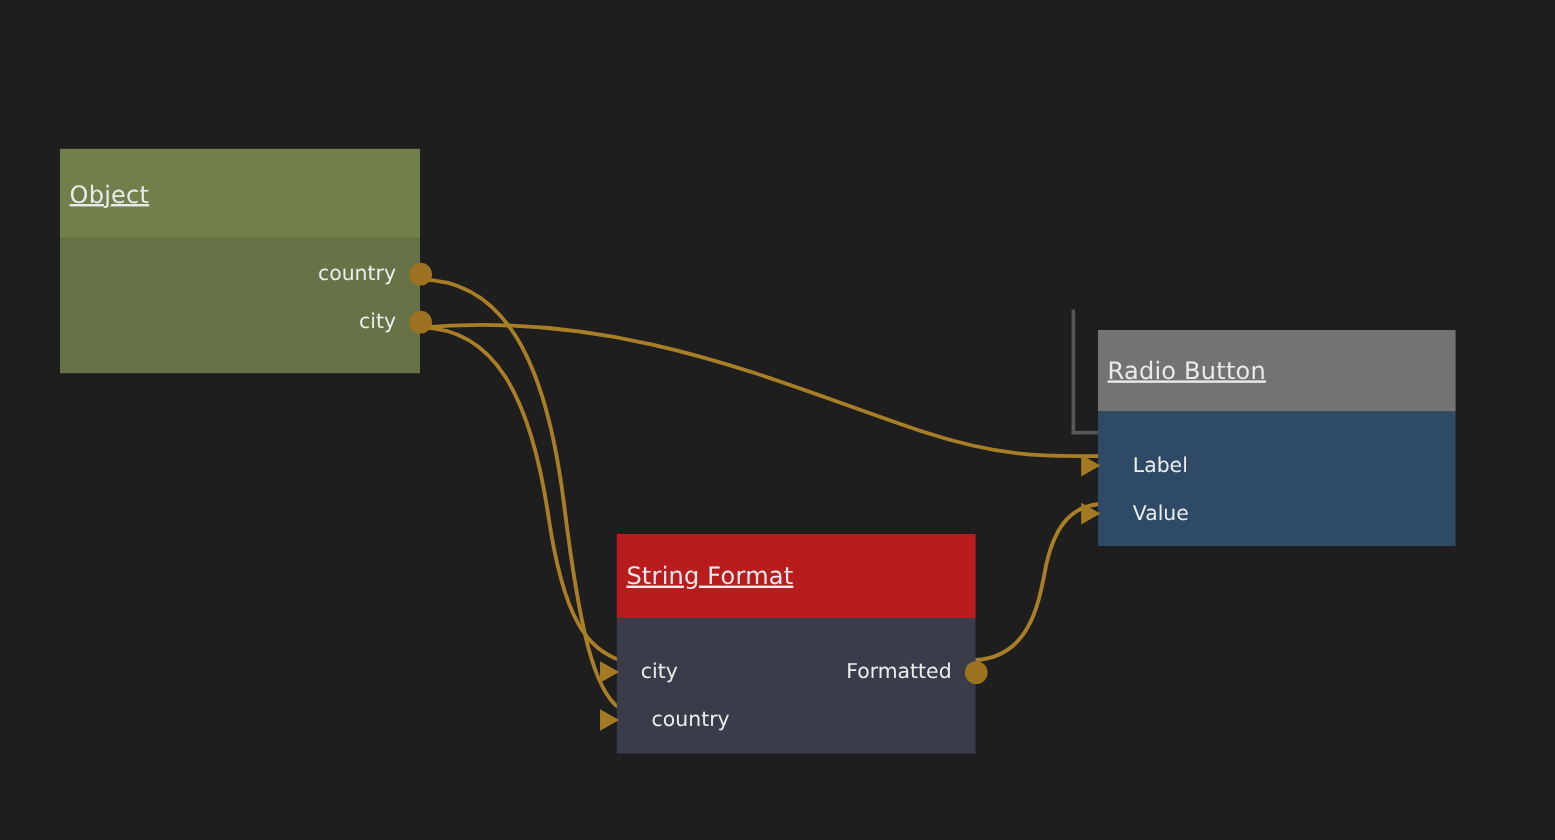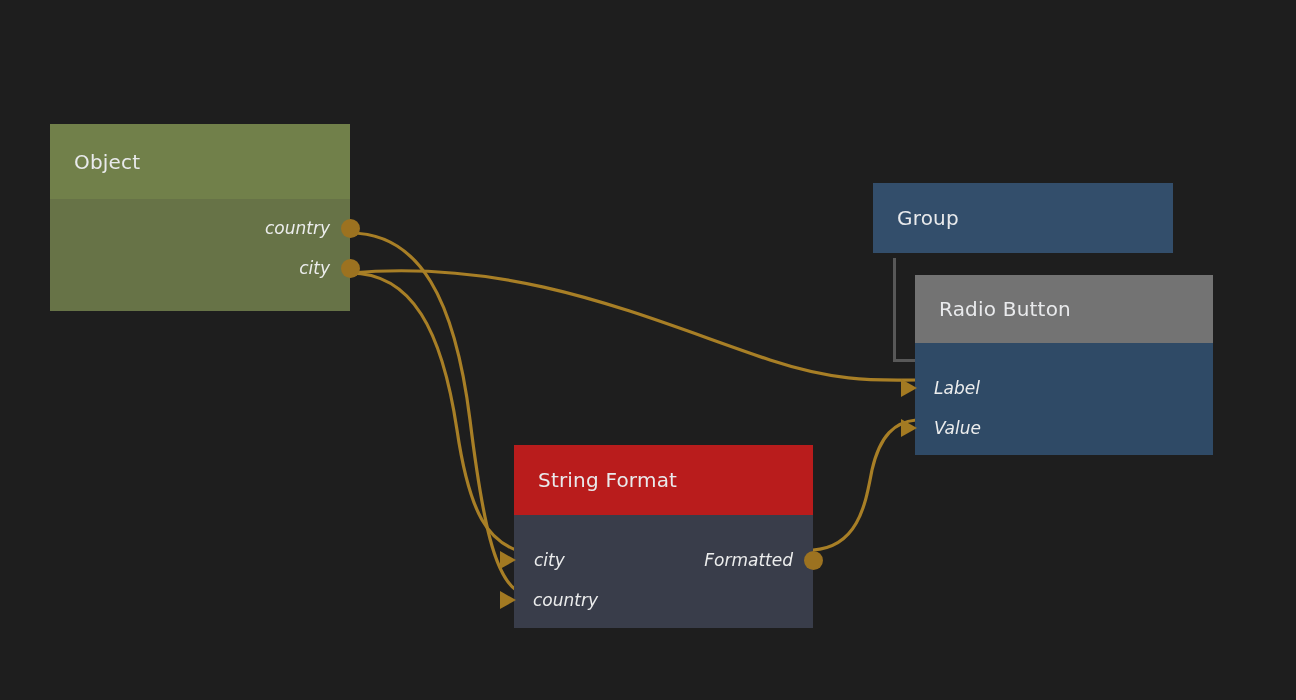--- a/index.html
+++ b/index.html
@@ -33,42 +33,42 @@
   }
   .node {
     position: absolute;
     z-index: 2;
     box-sizing: border-box;
   }
   .node-header {
     display: flex;
     align-items: center;
     box-sizing: border-box;
-    padding-left: 24px;
+    padding-left: 8px;
     color: #e9eaec;
     font-size: 20px;
     font-weight: 400;
     letter-spacing: 0.2px;
+    text-decoration: underline;
   }
   .node-body {
     position: relative;
     box-sizing: border-box;
     width: 100%;
   }
   .port-row {
     position: relative;
     height: 40px;
     display: flex;
     align-items: center;
     box-sizing: border-box;
-    font-style: italic;
   }
   .port-row.in {
     justify-content: flex-start;
-    padding-left: 19px;
+    padding-left: 29px;
   }
   .port-row.out {
     justify-content: flex-end;
     padding-right: 20px;
   }
   .port-row.both {
     justify-content: space-between;
     padding-left: 20px;
     padding-right: 20px;
   }
@@ -189,25 +189,20 @@
         <span class="port-label">country</span>
         <span class="port-dot"></span>
       </div>
       <div class="port-row out">
         <span class="port-label">city</span>
         <span class="port-dot"></span>
       </div>
     </div>
   </div>
 
-  <div class="node" id="node-group">
-    <div class="node-header">
-      <span>Group</span>
-    </div>
-  </div>
 
   <div class="node" id="node-radio">
     <div class="node-header">
       <span>Radio Button</span>
     </div>
     <div class="node-body">
       <div class="spacer-top"></div>
       <div class="port-row in">
         <span class="port-arrow"></span>
         <span class="port-label">Label</span>

